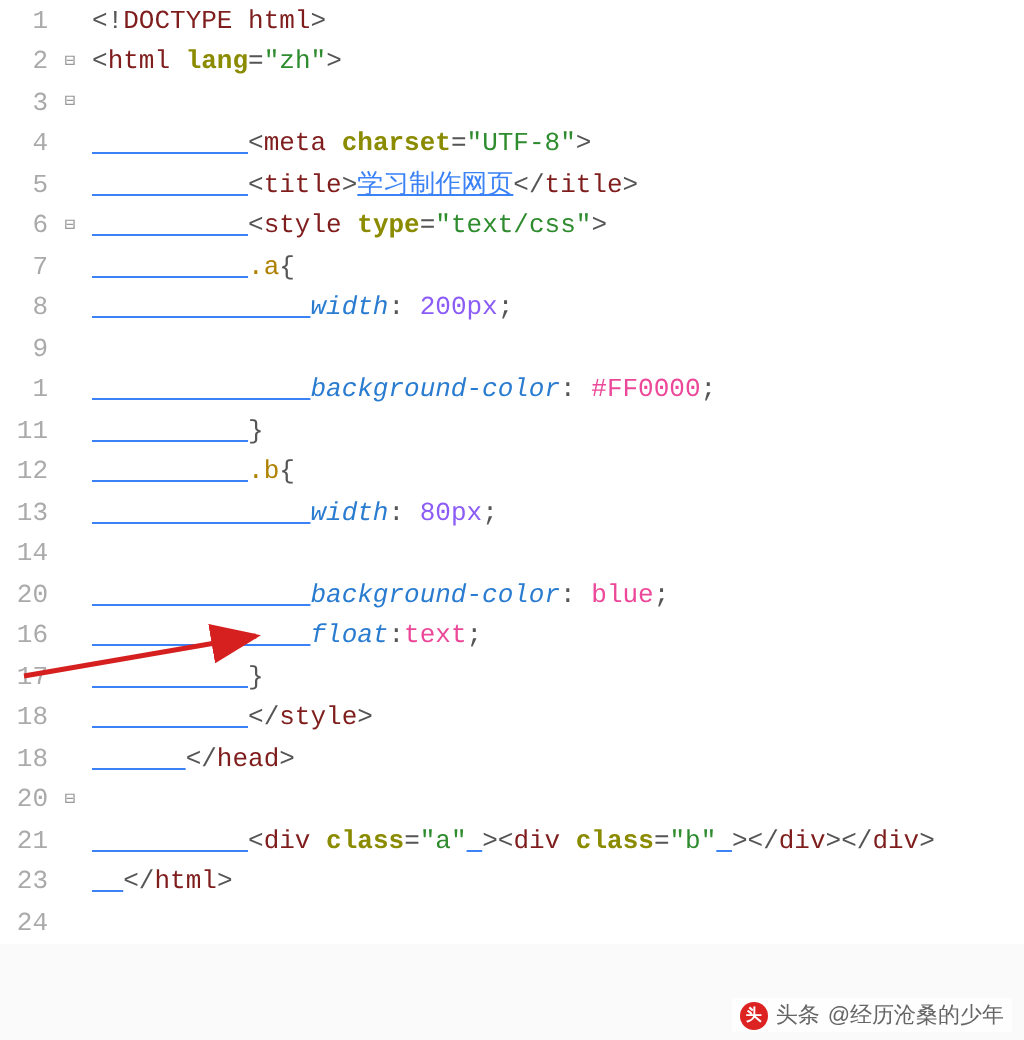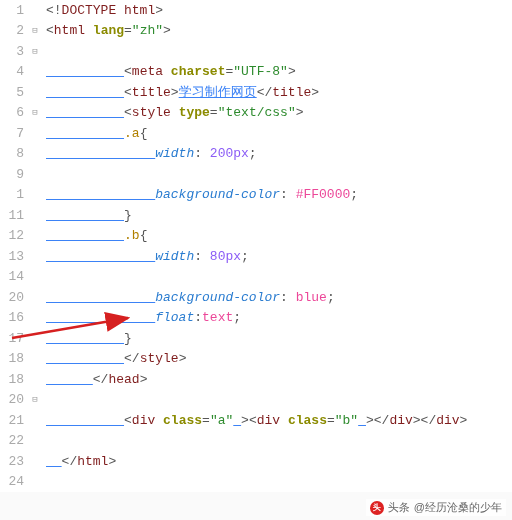--- a/index.html
+++ b/index.html
@@ -102,21 +102,20 @@
     <div class="line"><span class="gutter">12</span><span class="fold"></span><span class="code"><span class="txt">          </span><span class="css-sel">.b</span><span class="punct">{</span></span></div>
     <div class="line"><span class="gutter">13</span><span class="fold"></span><span class="code"><span class="txt">              </span><span class="css-prop">width</span><span class="punct">: </span><span class="css-num">80px</span><span class="punct">;</span></span></div>
     <div class="line"><span class="gutter">14</span><span class="fold"></span></div>
     <div class="line"><span class="gutter">20</span><span class="fold"></span><span class="code"><span class="txt">              </span><span class="css-prop">background-color</span><span class="punct">: </span><span class="css-val">blue</span><span class="punct">;</span></span></div>
     <div class="line"><span class="gutter">16</span><span class="fold"></span><span class="code"><span class="txt">              </span><span class="css-prop">float</span><span class="punct">:</span><span class="css-val">text</span><span class="punct">;</span></span></div>
     <div class="line"><span class="gutter">17</span><span class="fold"></span><span class="code"><span class="txt">          </span><span class="punct">}</span></span></div>
     <div class="line"><span class="gutter">18</span><span class="fold"></span><span class="code"><span class="txt">          </span><span class="punct">&lt;/</span><span class="tag">style</span><span class="punct">&gt;</span></span></div>
     <div class="line"><span class="gutter">18</span><span class="fold"></span><span class="code"><span class="txt">      </span><span class="punct">&lt;/</span><span class="tag">head</span><span class="punct">&gt;</span></span></div>
     <div class="line"><span class="gutter">20</span><span class="fold">⊟</span></div>
     <div class="line"><span class="gutter">21</span><span class="fold"></span><span class="code"><span class="txt">          </span><span class="punct">&lt;</span><span class="tag">div </span><span class="attr">class</span><span class="punct">=</span><span class="str">"a"</span><span class="txt"> </span><span class="punct">&gt;&lt;</span><span class="tag">div </span><span class="attr">class</span><span class="punct">=</span><span class="str">"b"</span><span class="txt"> </span><span class="punct">&gt;&lt;/</span><span class="tag">div</span><span class="punct">&gt;&lt;/</span><span class="tag">div</span><span class="punct">&gt;</span></span></div>
-    <div class="line"><span class="gutter">22</span><span class="fold"></span><span class="code"></span></div>
     <div class="line"><span class="gutter">23</span><span class="fold"></span><span class="code"><span class="txt">  </span><span class="punct">&lt;/</span><span class="tag">html</span><span class="punct">&gt;</span></span></div>
     <div class="line"><span class="gutter">24</span><span class="fold"></span><span class="code"></span></div>
   </div>
 
 <svg class="arrow" width="130" height="30">
   <defs>
     <marker id="ah" markerWidth="10" markerHeight="8" refX="9" refY="4" orient="auto">
       <polygon points="0 0, 10 4, 0 8" fill="#d62020"></polygon>
     </marker>
   </defs>

